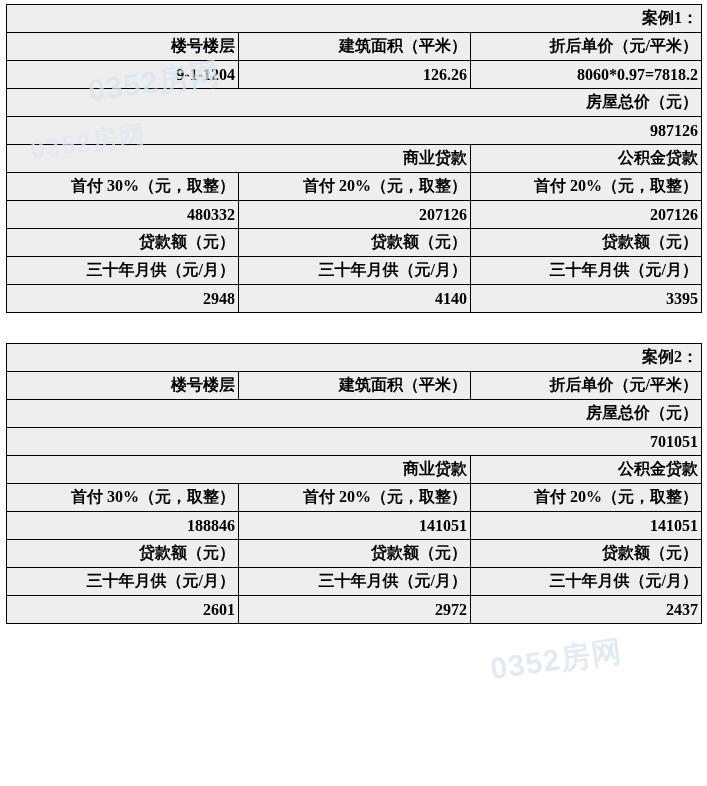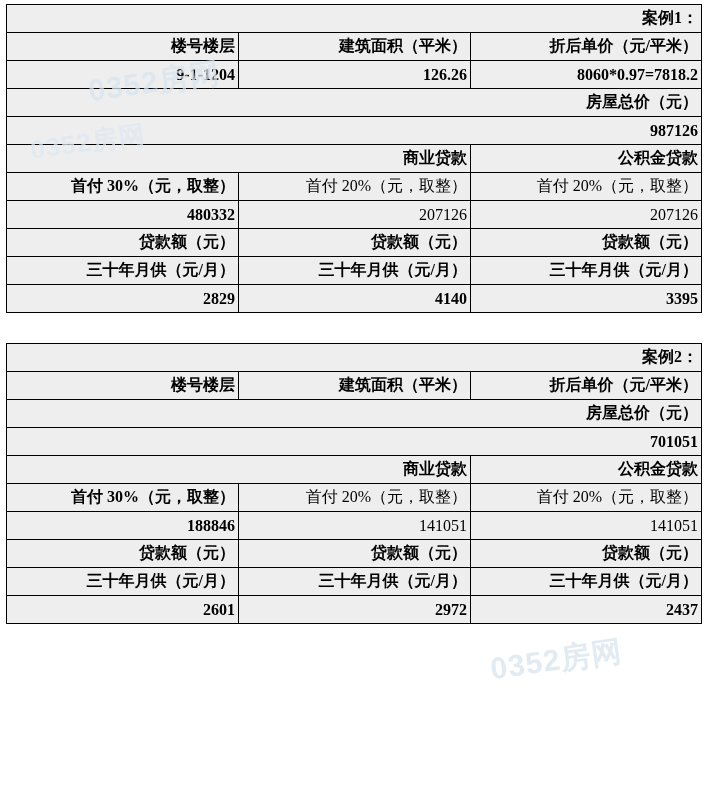--- a/index.html
+++ b/index.html
@@ -65,21 +65,21 @@
     font-weight: bold;
     font-size: 16.5px;
   }
   td.head-left {
     text-align: left;
     padding-left: 8px;
     font-weight: bold;
     font-size: 16.5px;
   }
   td.bold {
-    font-weight: normal;
+    font-weight: bold;
   }
   td.big {
     font-size: 17.5px;
   }
   .gap {
     height: 30px;
   }
 </style>
 </head>
 <body>
@@ -134,21 +134,21 @@
         <td class="value-row">贷款额（元）</td>
         <td class="value-row">贷款额（元）</td>
         <td class="value-row">贷款额（元）</td>
       </tr>
       <tr>
         <td class="value-row">三十年月供（元/月）</td>
         <td class="value-row">三十年月供（元/月）</td>
         <td class="value-row">三十年月供（元/月）</td>
       </tr>
       <tr>
-        <td class="value-row big">2829</td>
+        <td class="value-row big">2948</td>
         <td class="value-row big">4140</td>
         <td class="value-row big">3395</td>
       </tr>
     </tbody>
   </table>
 
   <div class="gap"></div>
 
   <table class="case">
     <colgroup>

